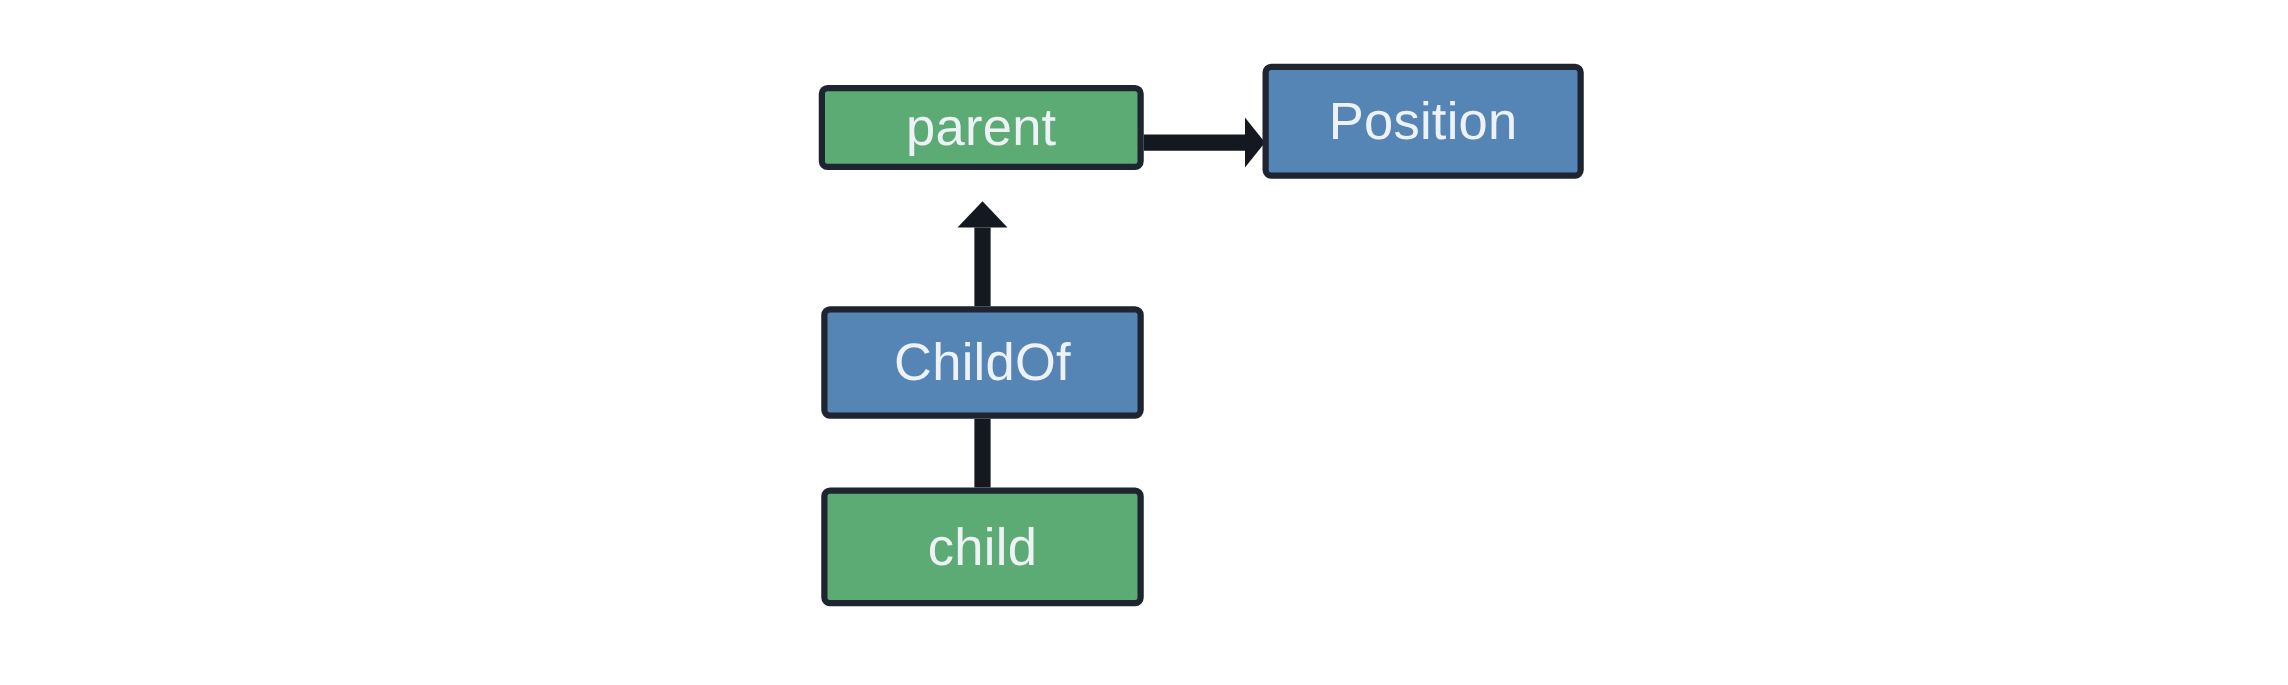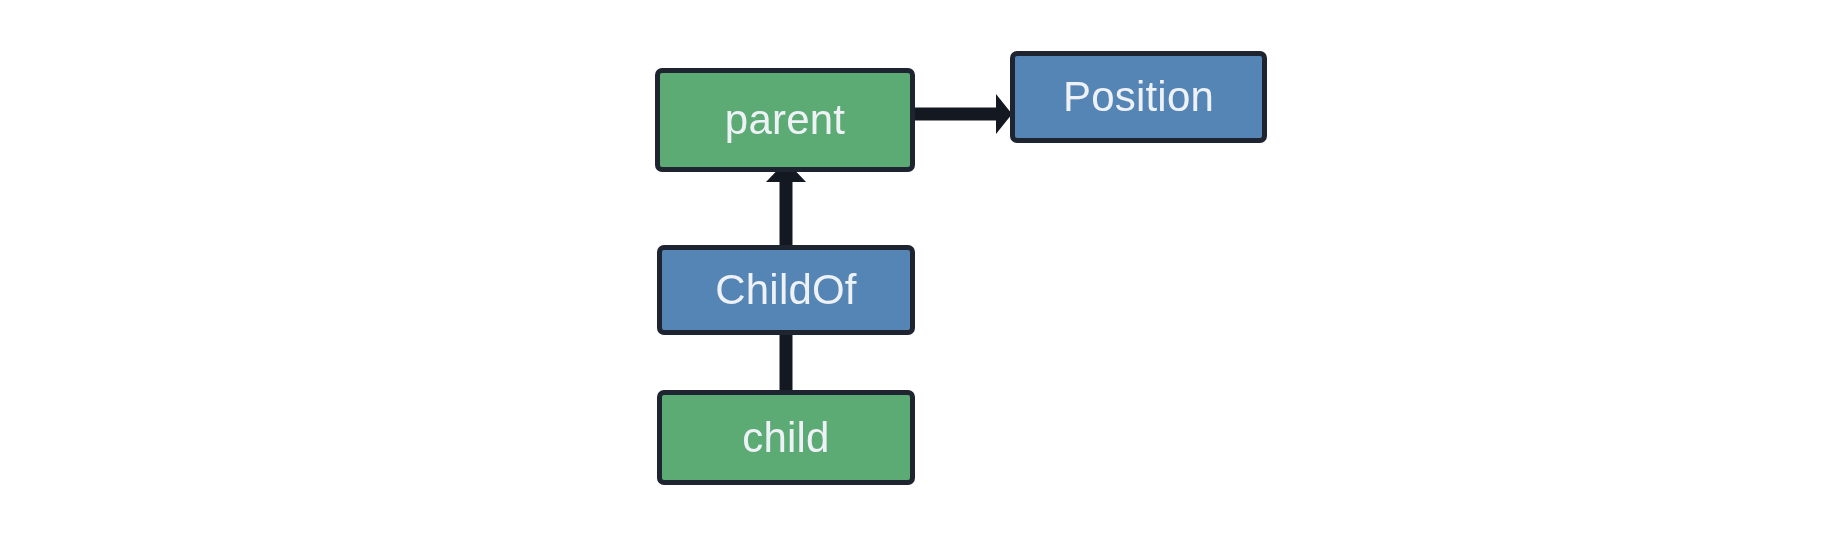--- a/index.html
+++ b/index.html
@@ -56,21 +56,21 @@
     <g>
       <line x1="786" y1="245" x2="786" y2="182" stroke="#141821" stroke-width="13"></line>
       <polygon points="766,182 786,161 806,182" fill="#141821"></polygon>
     </g>
 
     <g>
       <line x1="786" y1="390" x2="786" y2="335" stroke="#141821" stroke-width="13"></line>
     </g>
   </svg>
 
-  <div class="node" style="left:655px; top:68px; width:260px; height:104px; background:#5cab75; border:5px solid #1e2430; font-size:42px;">
+  <div class="node" style="left:655px; top:68px; width:260px; height:68px; background:#5cab75; border:5px solid #1e2430; font-size:42px;">
     <span class="node-label">parent</span>
   </div>
 
   <div class="node" style="left:1010px; top:51px; width:257px; height:92px; background:#5585b5; border:5px solid #1e2430; font-size:42px;">
     <span class="node-label">Position</span>
   </div>
 
   <div class="node" style="left:657px; top:245px; width:258px; height:90px; background:#5585b5; border:5px solid #1e2430; font-size:42px;">
     <span class="node-label">ChildOf</span>
   </div>

